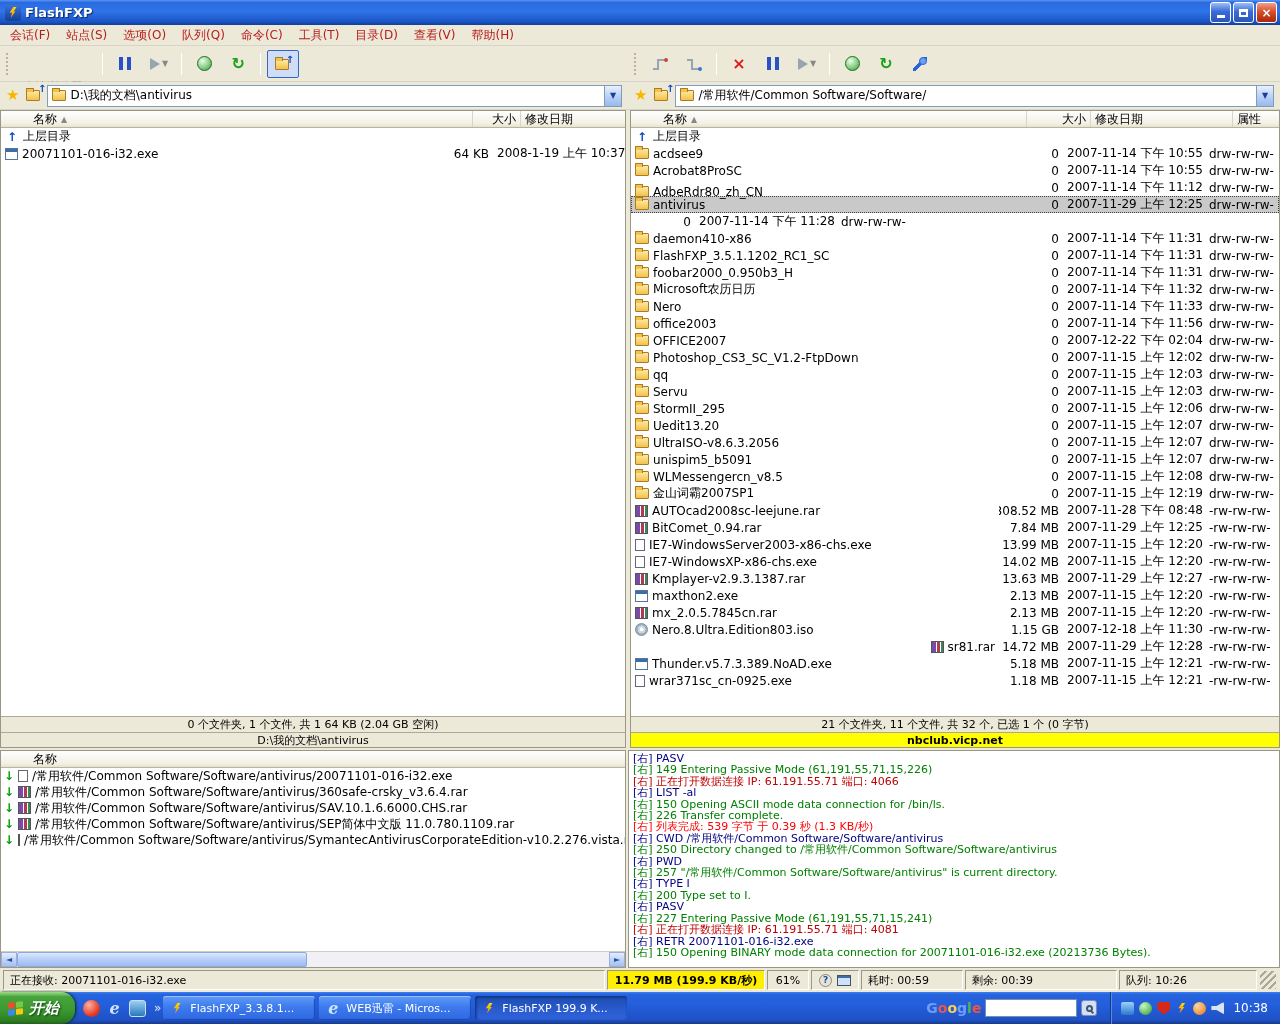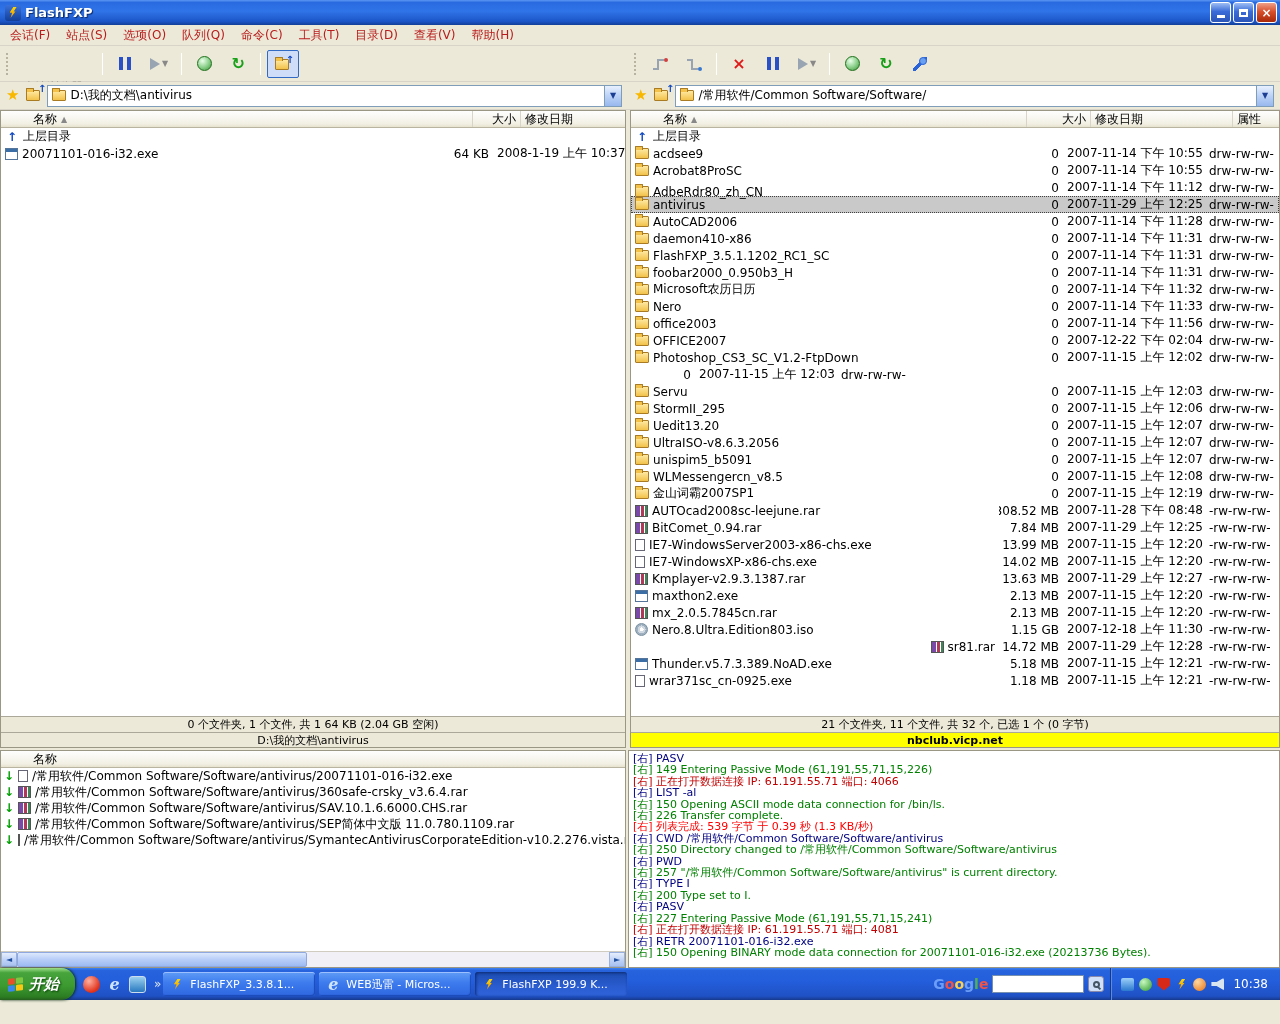--- a/index.html
+++ b/index.html
@@ -141,21 +141,21 @@
   .tbn{width:152px;height:24px;margin:0 2px;border-radius:3px;display:flex;align-items:center;gap:5px;padding:0 6px;color:#fff;font-size:11px;white-space:nowrap;overflow:hidden;
     background:linear-gradient(#5f9cf6,#3d7bee 45%,#2f67e0);box-shadow:inset 0 1px 0 #9cc0ff,inset -1px -1px 1px #1b4ab8;}
   .tbn.active{background:linear-gradient(#1c4cb0,#2a5cd0 60%,#2f63da);box-shadow:inset 1px 1px 3px #0e2a70;}
   .tbicon{flex:none;display:flex;align-items:center;justify-content:center;width:16px;height:16px;}
   .gbar{margin-left:auto;display:flex;align-items:center;gap:4px;padding:0 6px;}
   .glogo{font-weight:bold;font-size:14px;letter-spacing:0;}
   .ginput{width:92px;height:18px;background:#fff;border:1px solid #7890b0;font-size:11px;padding:0 3px;}
   .gsearch{width:16px;height:16px;border-radius:3px;background:#cfe0f8;border:1px solid #88a;display:flex;align-items:center;justify-content:center;}
   .mag{width:7px;height:7px;border:2px solid #456;border-radius:50%;position:relative;}
   .mag::after{content:"";position:absolute;right:-3px;bottom:-3px;width:4px;height:2px;background:#456;transform:rotate(45deg);}
-  .tray{display:flex;align-items:center;gap:5px;padding:0 12px 0 10px;height:32px;margin-left:0;
+  .tray{display:flex;align-items:center;gap:5px;padding:0 12px 0 10px;height:32px;margin-left:7px;
     border-left:1px solid #123a8c;box-shadow:inset 1px 0 0 #5b8ae0;}
   .trayic{width:13px;height:13px;border-radius:2px;}
   .t-sq-blue{background:linear-gradient(#9cd0f8,#2a78d0);}
   .t-dot-green{border-radius:50%;background:radial-gradient(circle at 35% 30%,#c8f8c0,#2a9828);}
   .t-shield-red{background:#d82818;clip-path:polygon(0 0,100% 0,100% 60%,50% 100%,0 60%);}
   .t-bolt{background:transparent;display:flex;align-items:center;justify-content:center;}
   .t-dot-orange{border-radius:50%;background:radial-gradient(circle at 35% 30%,#ffd8a0,#e87010);}
   .t-speaker{background:#d8e4f0;clip-path:polygon(0 35%,40% 35%,100% 0,100% 100%,40% 65%,0 65%);}
   .clock{color:#fff;font-size:12px;margin-left:4px;}
 </style>
@@ -385,24 +385,20 @@
           <div class="lrow sel">
             <div class="cell cname" style="width: 368px;">
               <span class="fic ic-folder"></span>
               <span class="ftext">antivirus</span>
             </div>
             <div class="cell num" style="width: 64px;">0</div>
             <div class="cell" style="width: 142px;">2007-11-29 上午 12:25</div>
             <div class="cell fill">drw-rw-rw-</div>
           </div>
           <div class="lrow">
-            <div class="cell cname" style="width: 368px;">
-              <span class="fic ic-folder"></span>
-              <span class="ftext">AutoCAD2006</span>
-            </div>
             <div class="cell num" style="width: 64px;">0</div>
             <div class="cell" style="width: 142px;">2007-11-14 下午 11:28</div>
             <div class="cell fill">drw-rw-rw-</div>
           </div>
           <div class="lrow">
             <div class="cell cname" style="width: 368px;">
               <span class="fic ic-folder"></span>
               <span class="ftext">daemon410-x86</span>
             </div>
             <div class="cell num" style="width: 64px;">0</div>
@@ -466,20 +462,24 @@
           <div class="lrow">
             <div class="cell cname" style="width: 368px;">
               <span class="fic ic-folder"></span>
               <span class="ftext">Photoshop_CS3_SC_V1.2-FtpDown</span>
             </div>
             <div class="cell num" style="width: 64px;">0</div>
             <div class="cell" style="width: 142px;">2007-11-15 上午 12:02</div>
             <div class="cell fill">drw-rw-rw-</div>
           </div>
           <div class="lrow">
+            <div class="cell cname" style="width: 368px;">
+              <span class="fic ic-folder"></span>
+              <span class="ftext">qq</span>
+            </div>
             <div class="cell num" style="width: 64px;">0</div>
             <div class="cell" style="width: 142px;">2007-11-15 上午 12:03</div>
             <div class="cell fill">drw-rw-rw-</div>
           </div>
           <div class="lrow">
             <div class="cell cname" style="width: 368px;">
               <span class="fic ic-folder"></span>
               <span class="ftext">Servu</span>
             </div>
             <div class="cell num" style="width: 64px;">0</div>
@@ -702,20 +702,33 @@
         <div class="lgline lg-cmd">[右] TYPE I</div>
         <div class="lgline lg-resp">[右] 200 Type set to I.</div>
         <div class="lgline lg-cmd">[右] PASV</div>
         <div class="lgline lg-resp">[右] 227 Entering Passive Mode (61,191,55,71,15,241)</div>
         <div class="lgline lg-info">[右] 正在打开数据连接 IP: 61.191.55.71 端口: 4081</div>
         <div class="lgline lg-cmd">[右] RETR 20071101-016-i32.exe</div>
         <div class="lgline lg-resp">[右] 150 Opening BINARY mode data connection for 20071101-016-i32.exe (20213736 Bytes).</div>
       </div>
   </div>
 
+  <div class="statusbar">
+    <div class="seg sflex">正在接收: 20071101-016-i32.exe</div>
+    <div class="seg sprog">11.79 MB (199.9 KB/秒)</div>
+    <div class="seg spct">61%</div>
+    <div class="seg sico">
+      <span class="helpdot">?</span>
+      <span class="monico"></span>
+    </div>
+    <div class="seg sela">耗时: 00:59</div>
+    <div class="seg srem">剩余: 00:39</div>
+    <div class="seg sque">队列: 10:26</div>
+    <div class="grip"></div>
+  </div>
 
   <div class="taskbar">
     <div class="startbtn">
       <span class="flag">
           <i class="r"></i>
           <i class="g"></i>
           <i class="b"></i>
           <i class="y"></i>
         </span>
       <span>开始</span>

